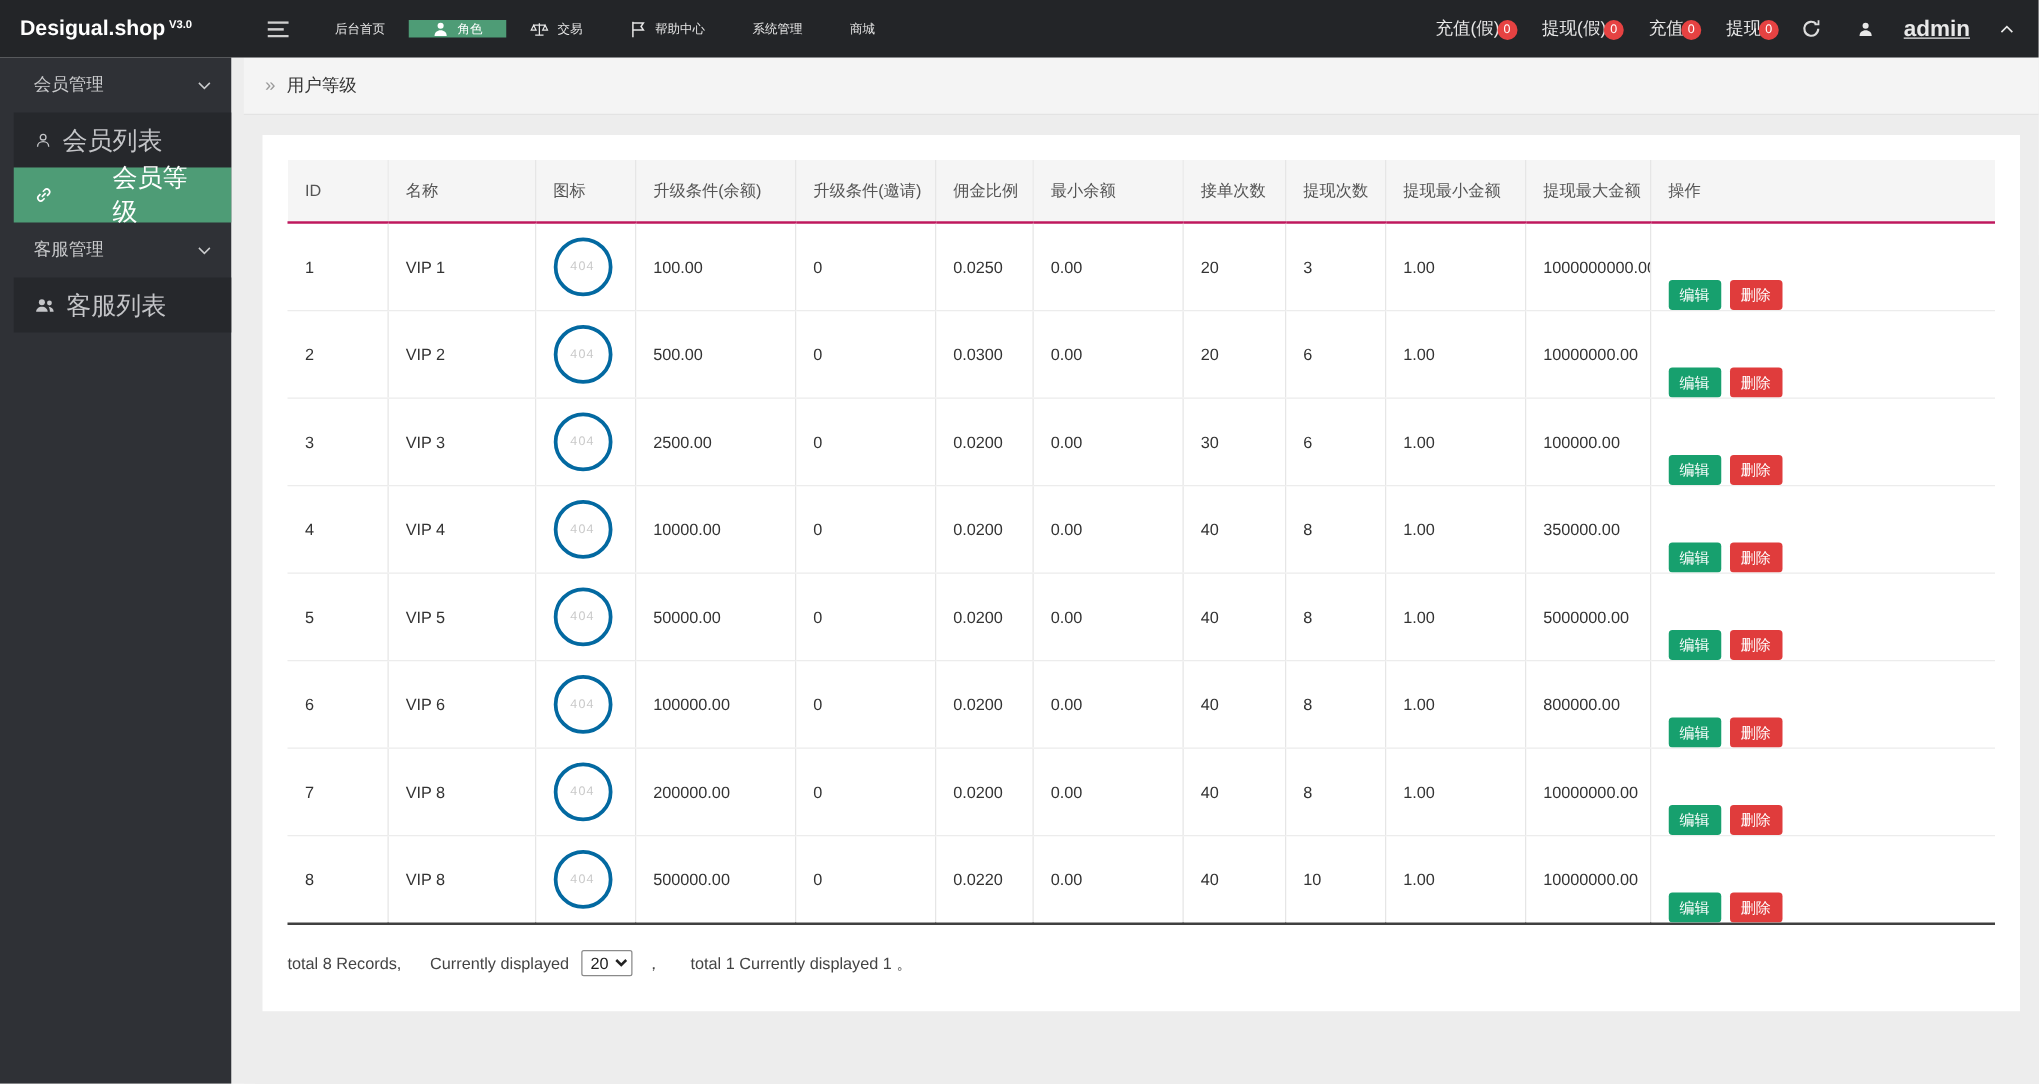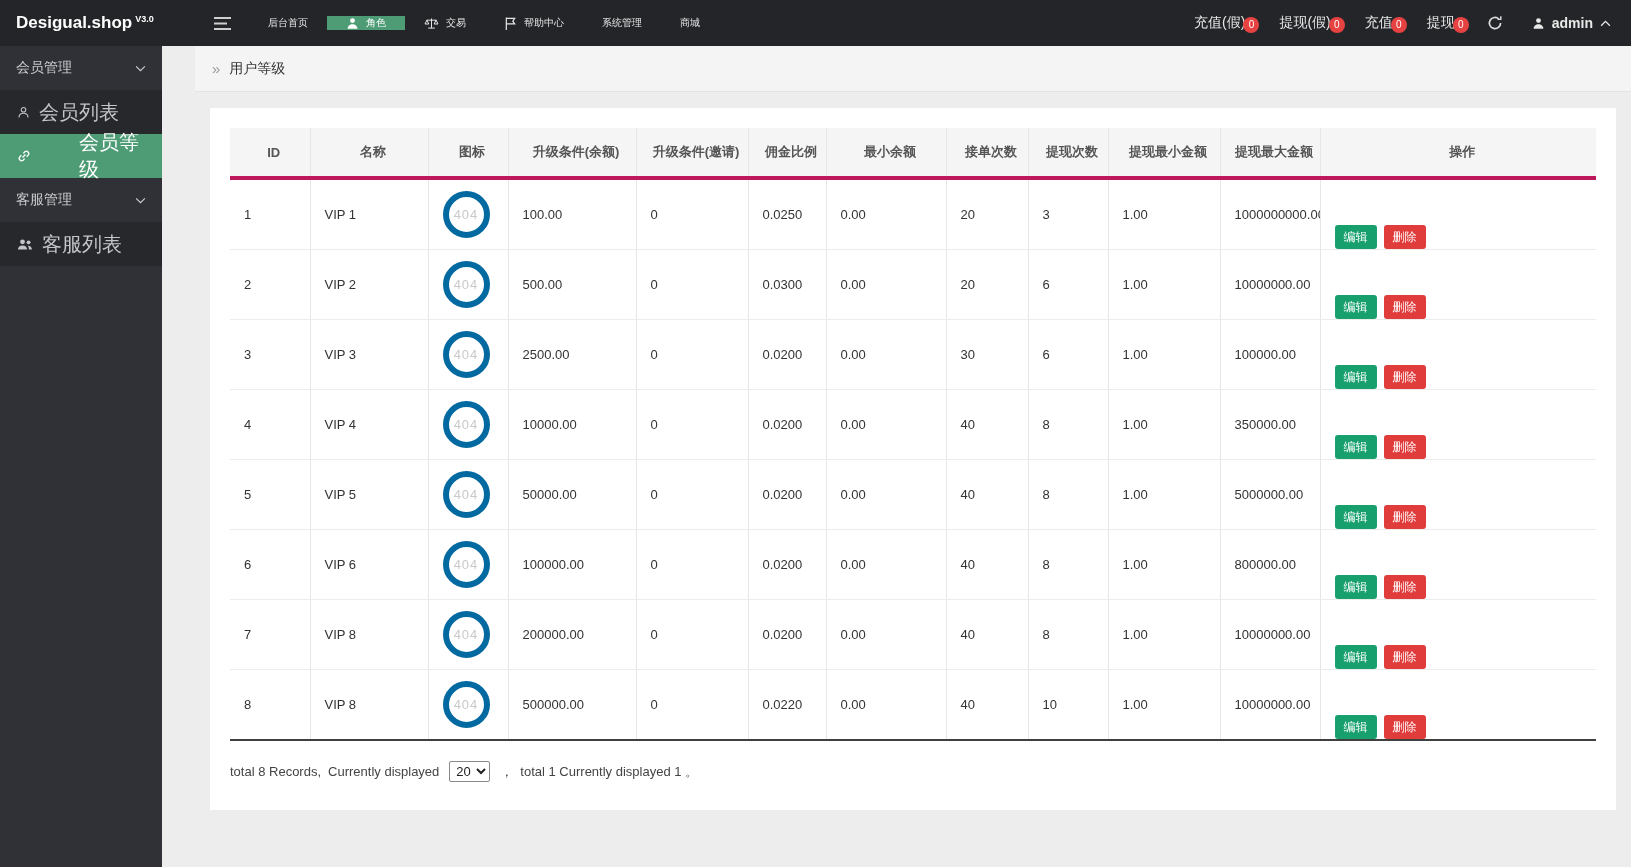--- a/index.html
+++ b/index.html
@@ -45,28 +45,28 @@
     position:absolute; top:3px; right:3px;
     background:#e64242; color:#fff; font-size:10px; line-height:1;
     min-width:16px; height:16px; border-radius:8px;
     display:flex; align-items:center; justify-content:center; padding:0 4px;
   }
   .icon-btn {
     display:flex; align-items:center; justify-content:center;
     padding:0 15px; cursor:pointer; color:#dcdcdc;
   }
   .user-menu {
-    display:flex; align-items:center; gap:7px;
-    padding:0 20px 0 14px; font-size:14px; font-weight:bold; cursor:pointer;
+    display:flex; align-items:center; gap:24px;
+    padding:0 20px 0 14px; font-size:18px; font-weight:bold; cursor:pointer;text-decoration:underline;
   }
 
   
   .sidebar {
-    position:absolute; top:46px; left:0; bottom:0; width:162px;
-    background:#2f3136; color:#c9cacc; z-index:10;
+    position:absolute; top:46px; left:0; bottom:0; width:185px;
+    background:#2f3136; color:#c9cacc; z-index:10;padding-left:11px;
   }
   .side-group-header {
     height:44px; display:flex; align-items:center; justify-content:space-between;
     padding:0 16px; font-size:14px; cursor:pointer;
   }
   .side-item {
     height:44px; display:flex; align-items:center; gap:9px;
     padding:0 16px 0 17px; font-size:20px; background:#26282c;
     color:#c4c5c8; cursor:pointer;
   }
@@ -82,53 +82,53 @@
   }
   .bc-arrow { color:#9a9a9a; font-size:15px; }
 
   .card {
     background:#fff; margin:16px 15px; padding:20px 20px 28px 20px;
     min-height:545px;
   }
 
   table { width:100%; border-collapse:collapse; table-layout:fixed; border-bottom:2px solid #404040; }
   th {
-    height:50px; background:#f5f5f5; color:#555; font-weight:bold;
-    text-align:center; padding:0 6px 0 14px; font-size:13px;
-    border-bottom:4px solid #be185d; white-space:nowrap; overflow:hidden;
+    height:50px; background:#f5f5f5; color:#555; font-weight:normal;
+    text-align:left; padding:0 6px 0 14px; font-size:13px;
+    border-bottom:2px solid #be185d; white-space:nowrap; overflow:hidden;
   }
   td {
     height:50px; padding:0 6px 0 14px; font-size:13px; color:#333;
     border-bottom:1px solid #ececec; white-space:nowrap; overflow:hidden;
   }
   th + th, td + td { border-left:1px solid #e6e6e6; }
   tbody tr:last-child td { border-bottom:none; }
 
   .broken-img {
-    width:47px; height:47px; border:6px solid #0369a1; border-radius:50%;
+    width:47px; height:47px; border:3px solid #0369a1; border-radius:50%;
     color:#c9c9c9; display:flex; align-items:center; justify-content:center;
-    font-size:13px; letter-spacing:1px; background:#fff;
+    font-size:10px; letter-spacing:1px; background:#fff;
   }
   .btn {
     border:none; color:#fff; font-size:12px; line-height:1;
     padding:6px 9px; border-radius:3px; cursor:pointer; font-family:inherit;
   }
   .btn-edit { background:#17a06e; margin-right:7px; }
   .btn-delete { background:#e03c3c;margin-top:45px; }
 
   .table-footer {
     margin-top:20px; display:flex; align-items:center; gap:7px;
     font-size:13px; color:#444;
   }
   .table-footer select {
     font-family:inherit; font-size:13px; padding:1px 2px;
     border:1px solid #8a8a8a; border-radius:2px; background:#fff; color:#222;
     margin:0 3px;
   }
-  .gap-l { margin-left:0; }
+  .gap-l { margin-left:16px; }
 </style>
 </head>
 <body>
 
 <header class="topbar">
   <div class="logo">
     <span>Desigual.shop</span>
     <sup>V3.0</sup>
   </div>
 

